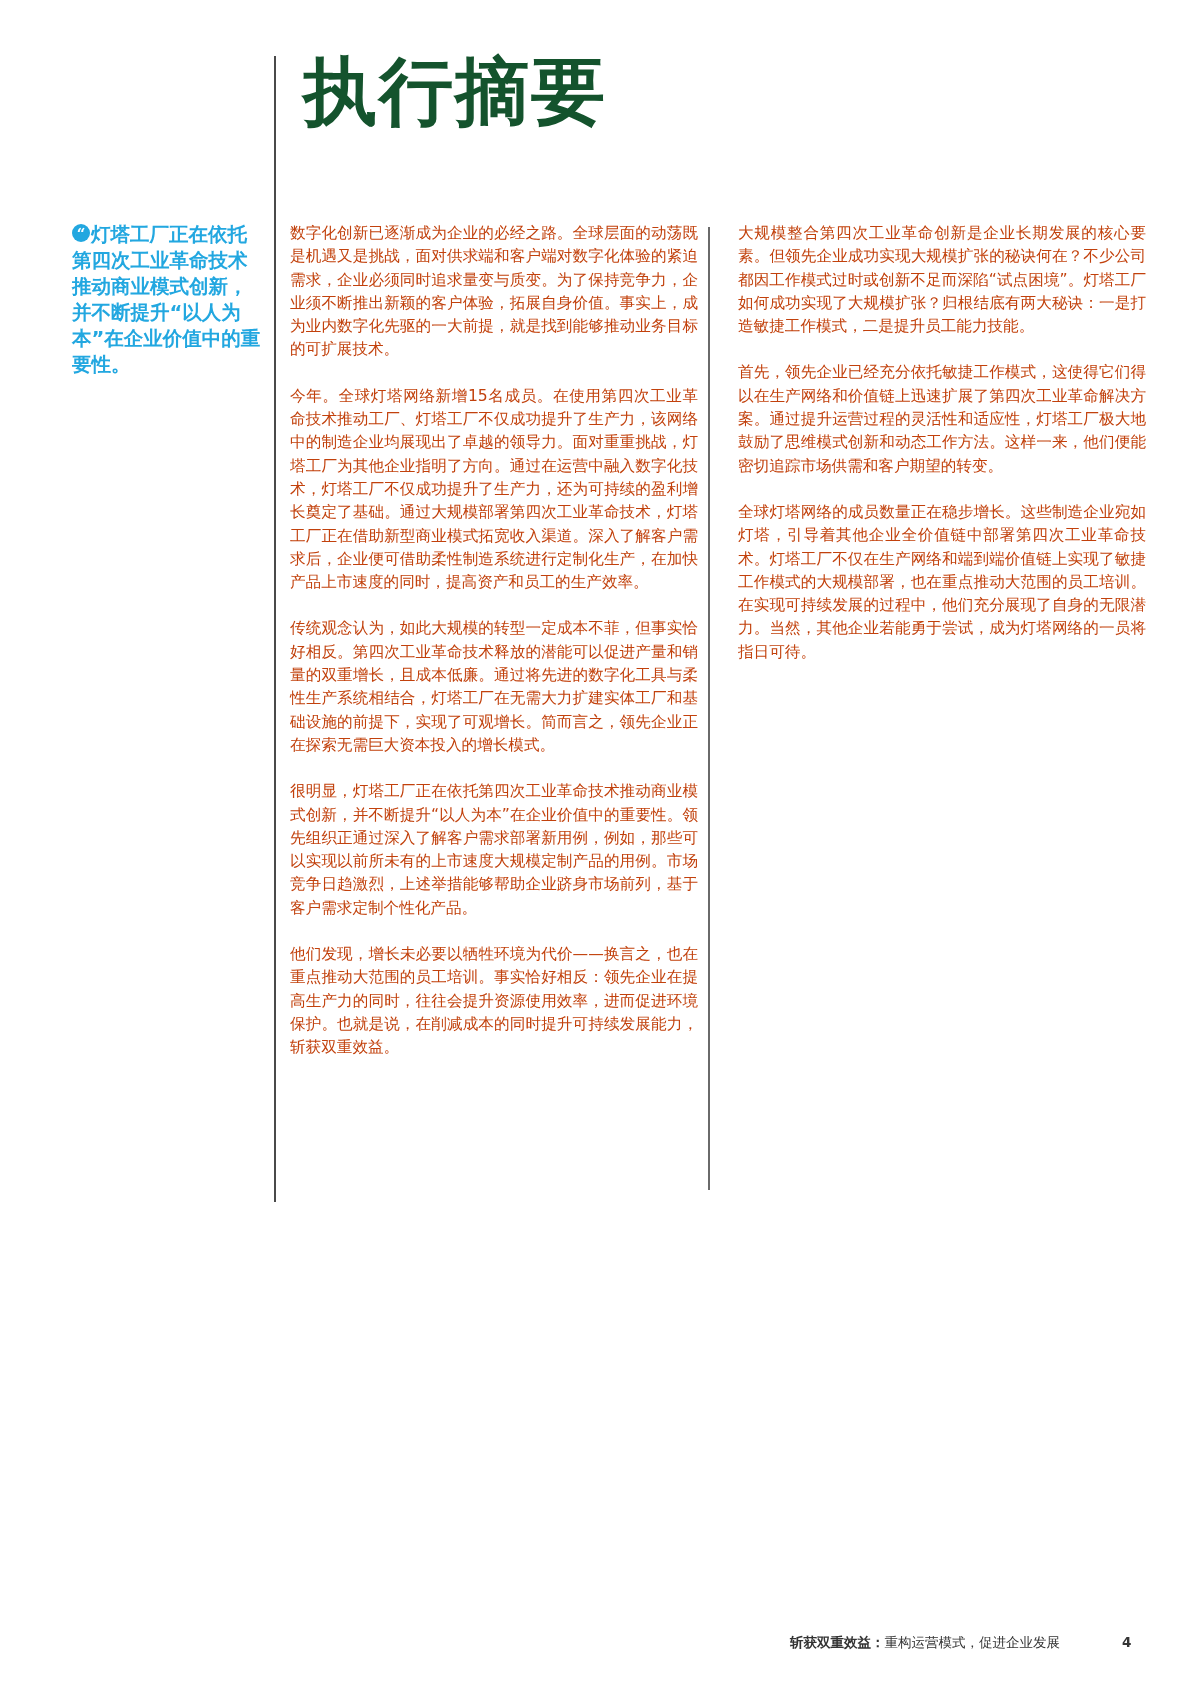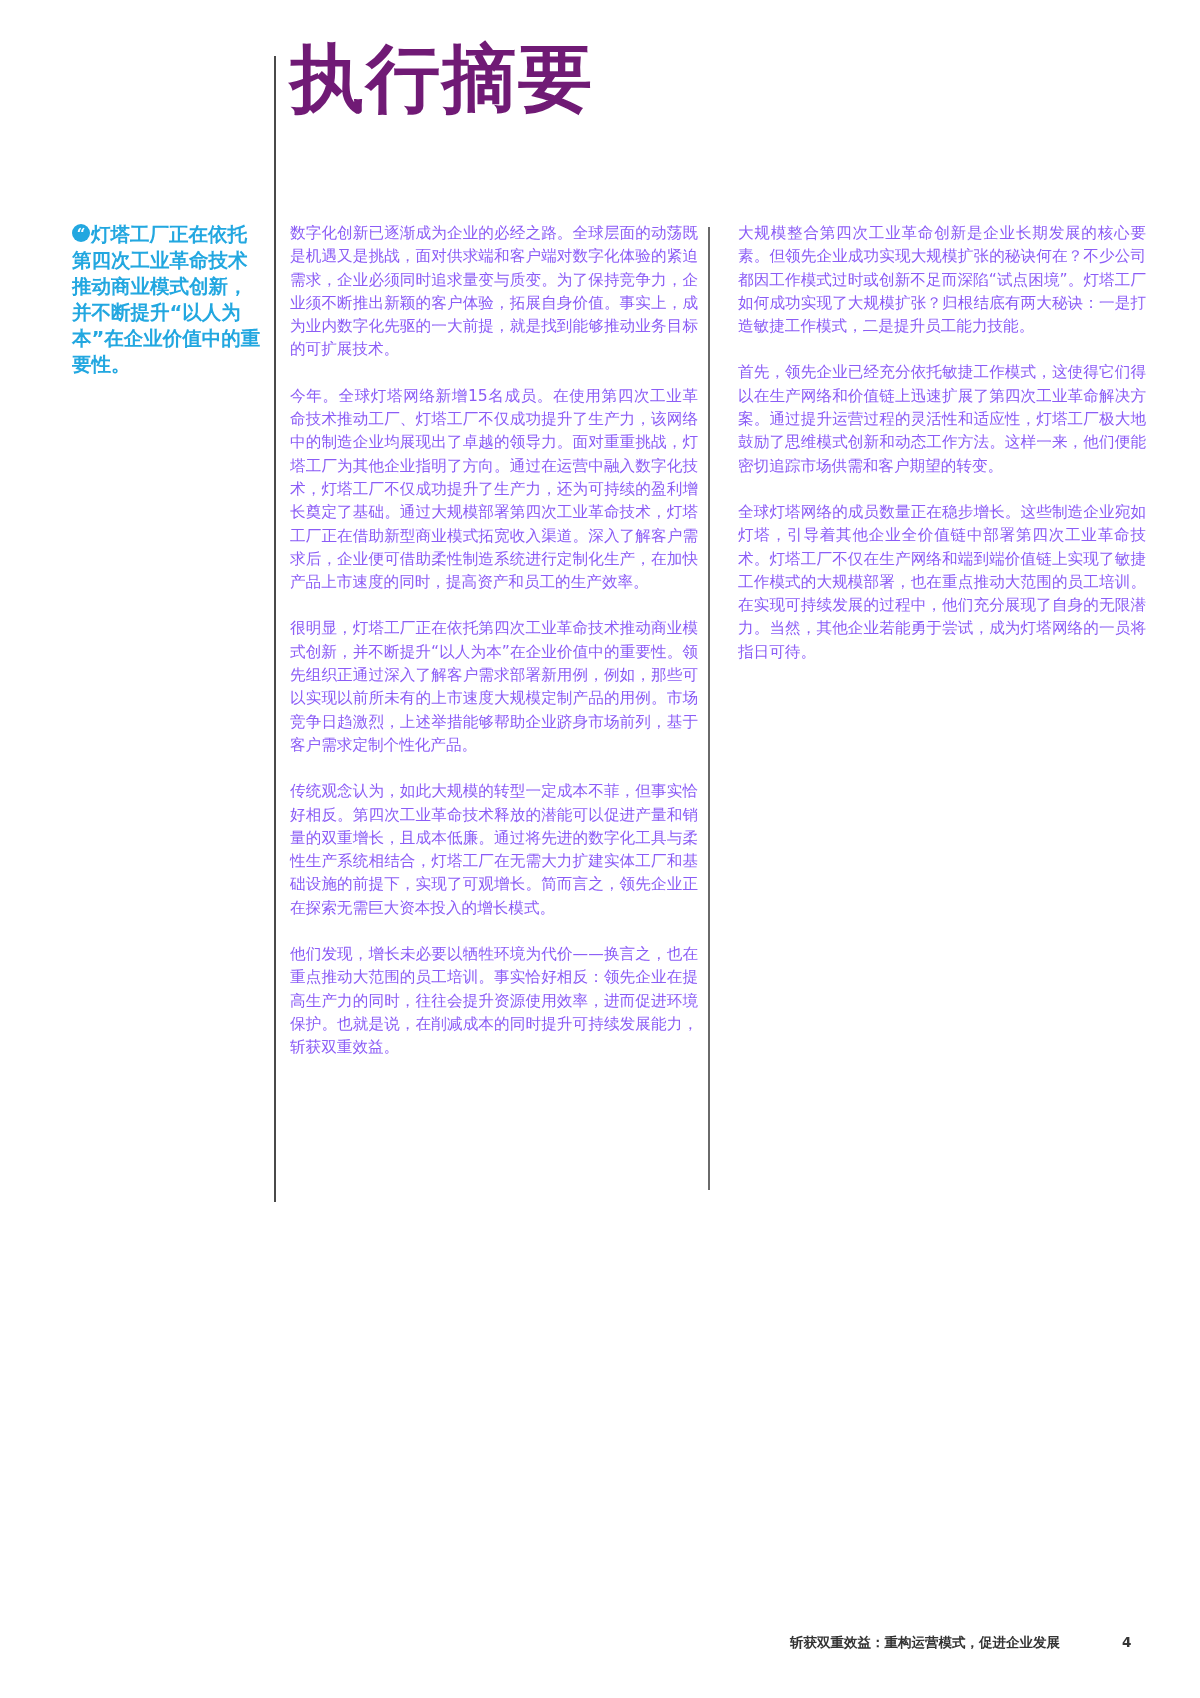--- a/index.html
+++ b/index.html
@@ -1,51 +1,51 @@
 <!DOCTYPE html>
 <html><head>
   <meta charset="utf-8">
   <style>
     html, body { margin: 0; padding: 0; background: #ffffff; }
     body { width: 1200px; height: 1698px; position: relative; overflow: hidden;
            font-family: "DejaVu Sans", "Liberation Sans", sans-serif; color: #3a3a3a; }
     .rule-left { position: absolute; left: 274px; top: 56px; width: 2px; height: 1146px; background: #4a4a4a; }
     .rule-mid { position: absolute; left: 708px; top: 227px; width: 2px; height: 963px; background: #6a6a6a; }
     .title { position: absolute; left: 290px; top: 38px; font-size: 74px; font-weight: bold;
-             color: #701a75; letter-spacing: 2px; line-height: 1.1; margin: 0; }
+             color: #14532d; letter-spacing: 2px; line-height: 1.1; margin: 13px; }
     .pullquote { position: absolute; left: 72px; top: 222px; width: 190px;
                  font-size: 19.5px; font-weight: bold; color: #22a7e0; line-height: 26px; margin: 0; }
     .quote-icon { display: inline-block; width: 18px; height: 18px; border-radius: 50%;
                   background: #22a7e0; color: #fff; font-size: 15px; line-height: 20px;
                   text-align: center; vertical-align: 2px; margin-right: 1px; font-family: "DejaVu Serif", serif; }
     .col { position: absolute; top: 222px; width: 408px; font-size: 15.6px; line-height: 23.3px;
-           text-align: justify; color: #8b5cf6; }
+           text-align: justify; color: #c2410c; }
     .col-1 { left: 290px; }
     .col-2 { left: 738px; }
     .col p { margin: 0 0 23px 0; }
     .footer { position: absolute; top: 1634px; left: 790px; font-size: 13.5px; color: #333; }
     .footer .ftitle { font-weight: bold; }
-    .footer .fsub { font-weight: bold; text-align: center; }
+    .footer .fsub { font-weight: normal; text-align: center; }
     .page-num { position: absolute; top: 1634px; left: 1122px; font-size: 13.5px; font-weight: bold; color: #333; }
   </style>
 </head>
 <body>
 
 <div class="rule-left"></div>
 <div class="rule-mid"></div>
 
 <h1 class="title">执行摘要</h1>
 
 <p class="pullquote"><span class="quote-icon">“</span><span>灯塔工厂正在依托第四次工业革命技术推动商业模式创新，并不断提升“以人为本”在企业价值中的重要性。</span></p>
 
 <div class="col col-1">
   <p>数字化创新已逐渐成为企业的必经之路。全球层面的动荡既是机遇又是挑战，面对供求端和客户端对数字化体验的紧迫需求，企业必须同时追求量变与质变。为了保持竞争力，企业须不断推出新颖的客户体验，拓展自身价值。事实上，成为业内数字化先驱的一大前提，就是找到能够推动业务目标的可扩展技术。</p>
   <p>今年。全球灯塔网络新增15名成员。在使用第四次工业革命技术推动工厂、灯塔工厂不仅成功提升了生产力，该网络中的制造企业均展现出了卓越的领导力。面对重重挑战，灯塔工厂为其他企业指明了方向。通过在运营中融入数字化技术，灯塔工厂不仅成功提升了生产力，还为可持续的盈利增长奠定了基础。通过大规模部署第四次工业革命技术，灯塔工厂正在借助新型商业模式拓宽收入渠道。深入了解客户需求后，企业便可借助柔性制造系统进行定制化生产，在加快产品上市速度的同时，提高资产和员工的生产效率。</p>
+  <p>传统观念认为，如此大规模的转型一定成本不菲，但事实恰好相反。第四次工业革命技术释放的潜能可以促进产量和销量的双重增长，且成本低廉。通过将先进的数字化工具与柔性生产系统相结合，灯塔工厂在无需大力扩建实体工厂和基础设施的前提下，实现了可观增长。简而言之，领先企业正在探索无需巨大资本投入的增长模式。</p>
   <p>很明显，灯塔工厂正在依托第四次工业革命技术推动商业模式创新，并不断提升“以人为本”在企业价值中的重要性。领先组织正通过深入了解客户需求部署新用例，例如，那些可以实现以前所未有的上市速度大规模定制产品的用例。市场竞争日趋激烈，上述举措能够帮助企业跻身市场前列，基于客户需求定制个性化产品。</p>
-  <p>传统观念认为，如此大规模的转型一定成本不菲，但事实恰好相反。第四次工业革命技术释放的潜能可以促进产量和销量的双重增长，且成本低廉。通过将先进的数字化工具与柔性生产系统相结合，灯塔工厂在无需大力扩建实体工厂和基础设施的前提下，实现了可观增长。简而言之，领先企业正在探索无需巨大资本投入的增长模式。</p>
   <p>他们发现，增长未必要以牺牲环境为代价——换言之，也在重点推动大范围的员工培训。事实恰好相反：领先企业在提高生产力的同时，往往会提升资源使用效率，进而促进环境保护。也就是说，在削减成本的同时提升可持续发展能力，斩获双重效益。</p>
 </div>
 
 <div class="col col-2">
   <p>大规模整合第四次工业革命创新是企业长期发展的核心要素。但领先企业成功实现大规模扩张的秘诀何在？不少公司都因工作模式过时或创新不足而深陷“试点困境”。灯塔工厂如何成功实现了大规模扩张？归根结底有两大秘诀：一是打造敏捷工作模式，二是提升员工能力技能。</p>
   <p>首先，领先企业已经充分依托敏捷工作模式，这使得它们得以在生产网络和价值链上迅速扩展了第四次工业革命解决方案。通过提升运营过程的灵活性和适应性，灯塔工厂极大地鼓励了思维模式创新和动态工作方法。这样一来，他们便能密切追踪市场供需和客户期望的转变。</p>
   <p>全球灯塔网络的成员数量正在稳步增长。这些制造企业宛如灯塔，引导着其他企业全价值链中部署第四次工业革命技术。灯塔工厂不仅在生产网络和端到端价值链上实现了敏捷工作模式的大规模部署，也在重点推动大范围的员工培训。在实现可持续发展的过程中，他们充分展现了自身的无限潜力。当然，其他企业若能勇于尝试，成为灯塔网络的一员将指日可待。</p>
 </div>
 
 <div class="footer">

